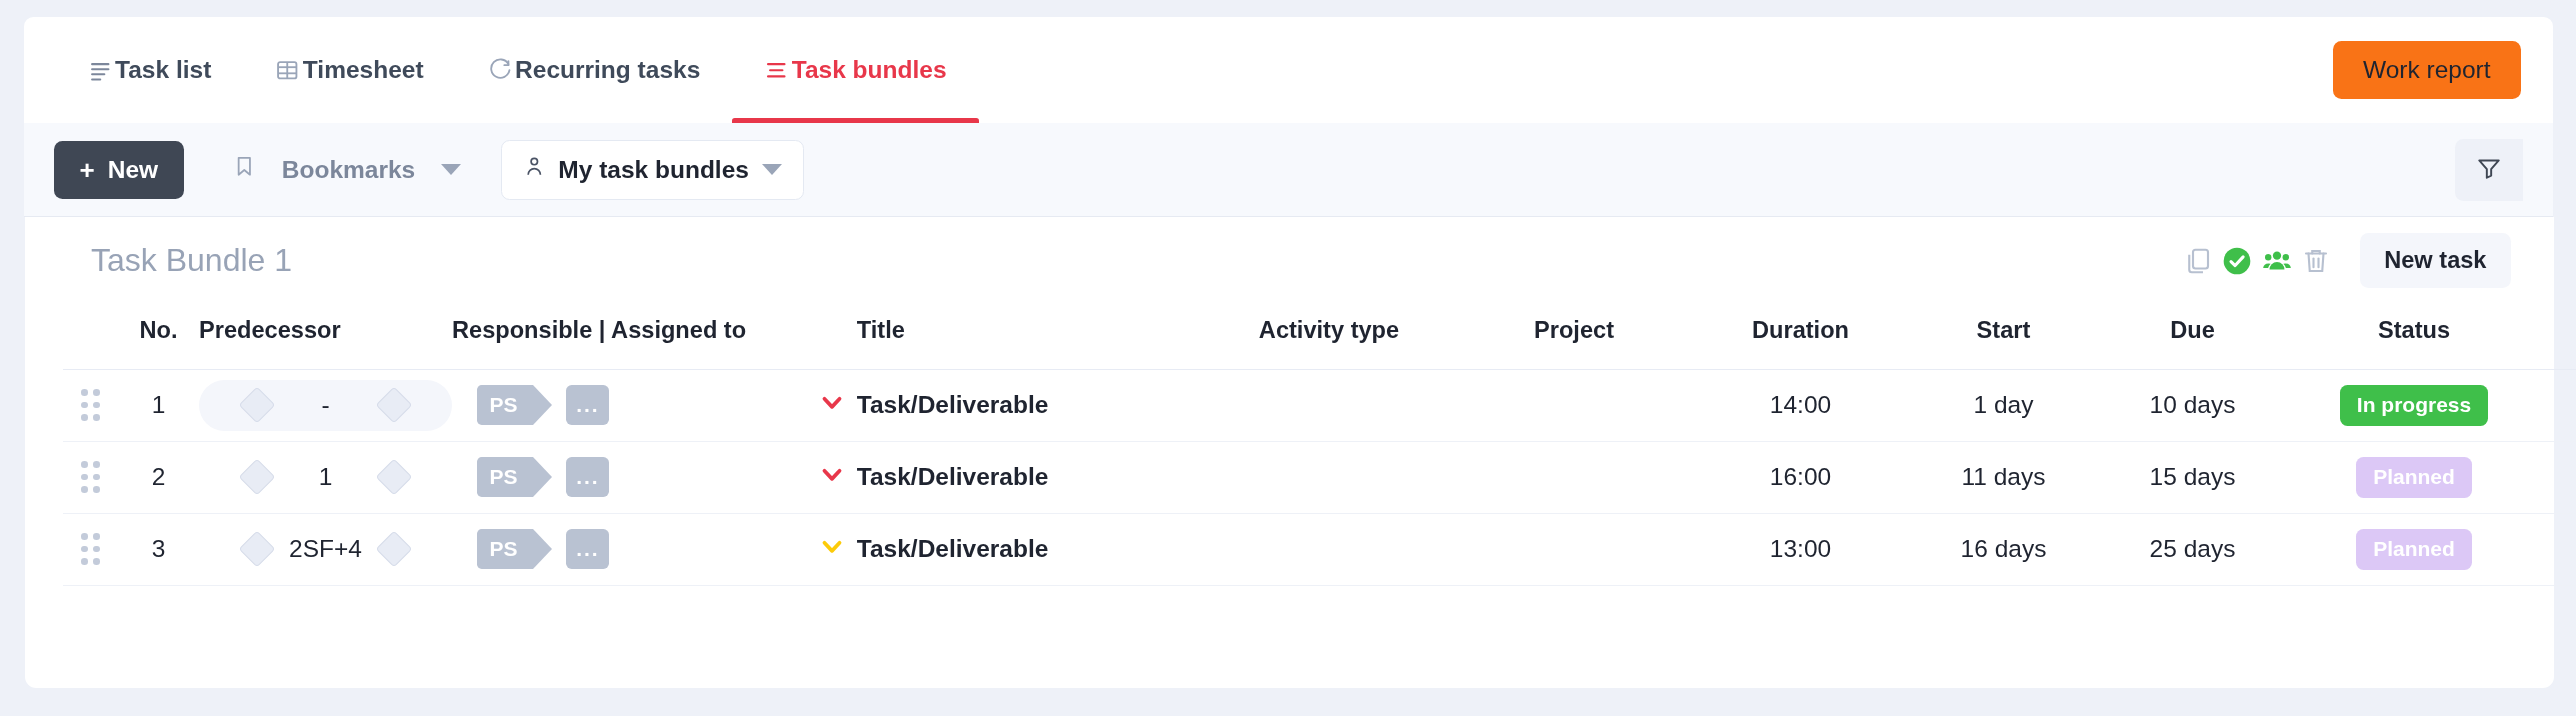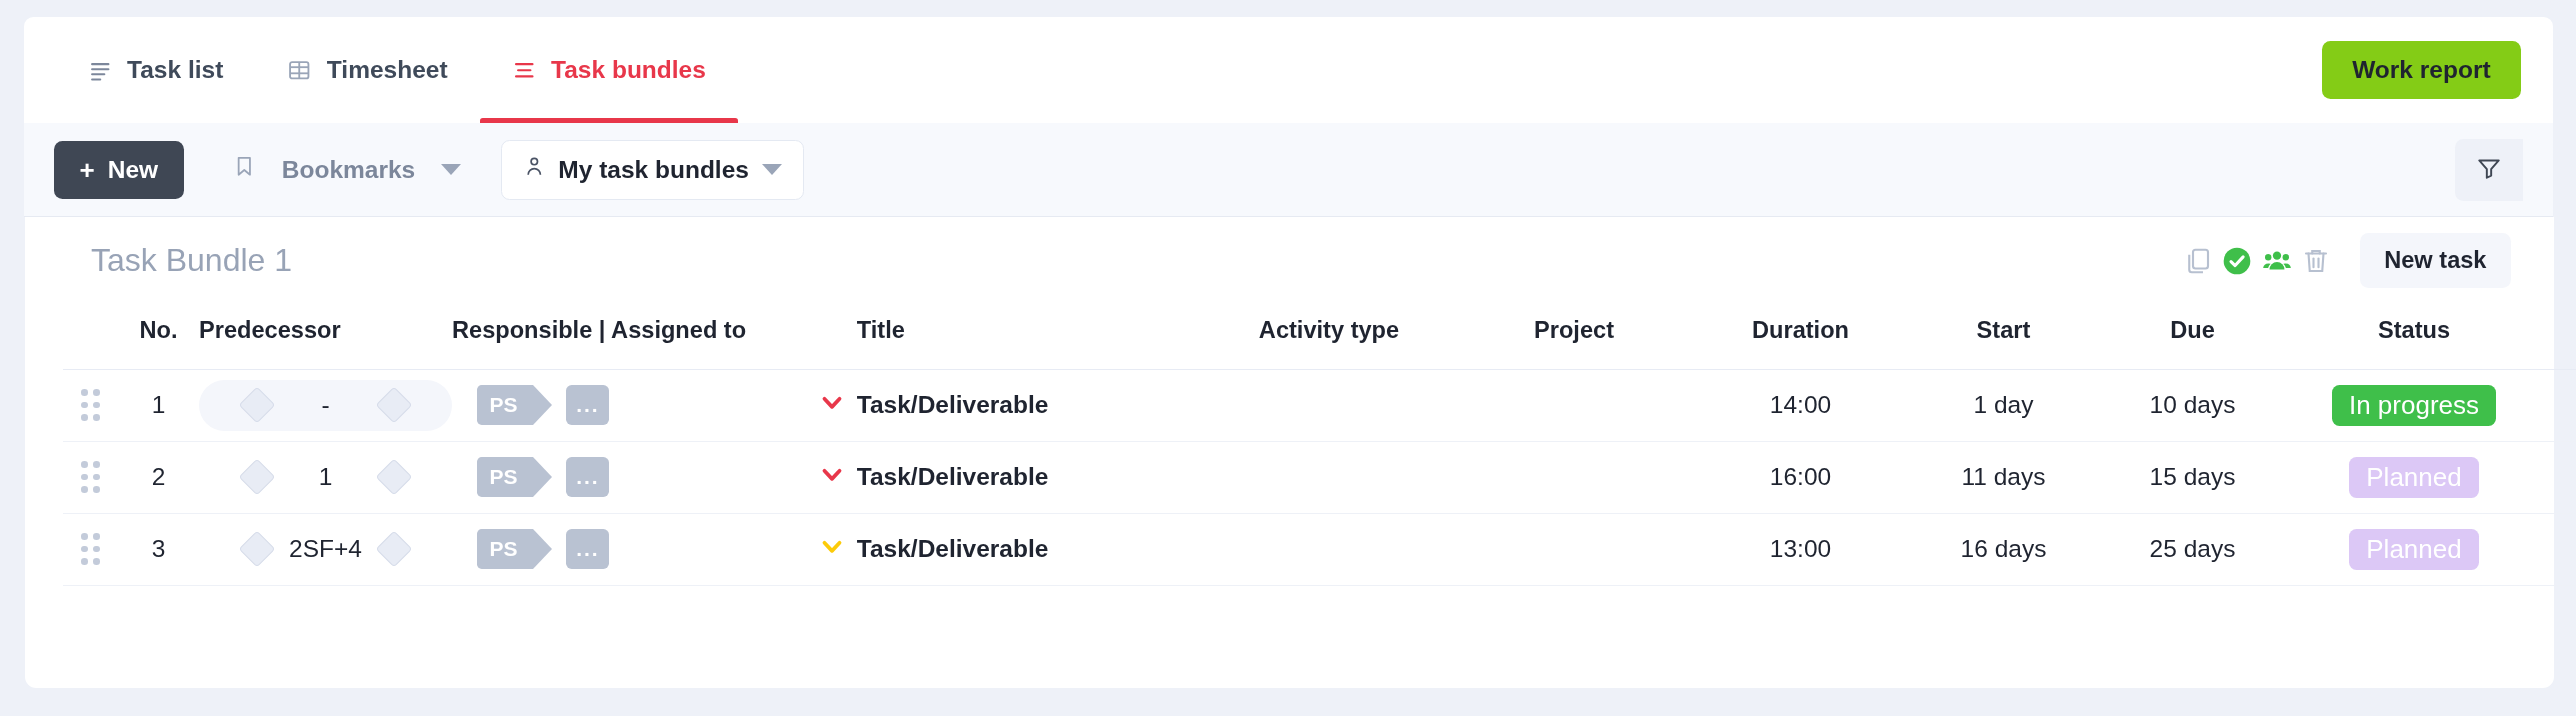--- a/index.html
+++ b/index.html
@@ -18,21 +18,21 @@
     left: 23.6px; top: 17px;
     width: 2529px; height: 106px;
     background: #ffffff;
     border-radius: 9.4px 9.4px 0 0;
     display: flex;
     align-items: center;
     padding: 0 32px;
   }
   .tabs { display: flex; align-items: stretch; height: 106px; }
   .tab {
-    display: flex; align-items: center; gap: 15px;
+    display: flex; align-items: center; gap: 3px;
     padding: 8px 32px;
     height: 106px;
     font-size: 24.5px;
     font-weight: 700;
     color: #3f4a5a;
     cursor: pointer;
     position: relative;
     white-space: nowrap;
   }
   .tab.active { color: #e8374a; }
@@ -41,27 +41,27 @@
     position: absolute;
     left: 0; right: 0; bottom: 0;
     height: 4.7px;
     background: #e8374a;
     border-radius: 2.8px 2.8px 0 0;
   }
   .tab svg { display: block; flex: none; }
 
   .work-report {
     margin-left: auto;
-    background: #84cc16;
+    background: #f97316;
     border: none;
     border-radius: 8.5px;
     padding: 0 30px;
     height: 58px;
     font-size: 24.5px;
-    font-weight: 700;
+    font-weight: 400;
     color: #1f2430;
     font-family: inherit;
     cursor: pointer;
     white-space: nowrap;
   }
 
   
   .toolbar {
     position: absolute;
     left: 23.6px; top: 123px;
@@ -277,21 +277,21 @@
     display: flex; align-items: center; justify-content: center;
     border-radius: 5.7px;
     letter-spacing: 1.9px;
     cursor: pointer;
   }
 
   .badge {
     display: inline-flex; align-items: center; justify-content: center;
     height: 41px; padding: 0 17px;
     border-radius: 7.5px;
-    font-size: 26px; font-weight: 400;
+    font-size: 21px; font-weight: 700;
     color: #ffffff;
     cursor: pointer;
     white-space: nowrap;
   }
 
   .thead-wrap { position: relative; padding: 0 43px 0 38px; }
 
   .tooltip {
     position: absolute;
     left: 102px; top: 7.5px;
@@ -337,20 +337,29 @@
         <svg width="24.5" height="24.5" viewBox="0 0 24 24" fill="none" stroke="#9aa5b8" stroke-width="1.8">
           <rect x="3" y="4" width="18" height="16" rx="2"></rect>
             <line x1="3" y1="9" x2="21" y2="9"></line>
           <line x1="3" y1="15" x2="21" y2="15"></line>
             <line x1="12" y1="4" x2="12" y2="20"></line>
         </svg>
       </span>
       <span>Timesheet</span>
     </div>
 
+    <div class="tab">
+      <span>
+        <svg width="24.5" height="24.5" viewBox="0 0 24 24" fill="none" stroke="#9aa5b8" stroke-width="1.8" stroke-linecap="round">
+          <path d="M20 6 A 9 9 0 1 0 21 12"></path>
+            <polyline points="20,3 20,7 16,7"></polyline>
+        </svg>
+      </span>
+      <span>Recurring tasks</span>
+    </div>
 
     <div class="tab active">
       <span>
         <svg width="24.5" height="24.5" viewBox="0 0 24 24" fill="none" stroke="#e8374a" stroke-width="2.2" stroke-linecap="round">
           <line x1="4" y1="6" x2="20" y2="6"></line>
             <line x1="6" y1="12" x2="18" y2="12"></line>
             <line x1="4" y1="18" x2="20" y2="18"></line>
         </svg>
       </span>
       <span>Task bundles</span>

